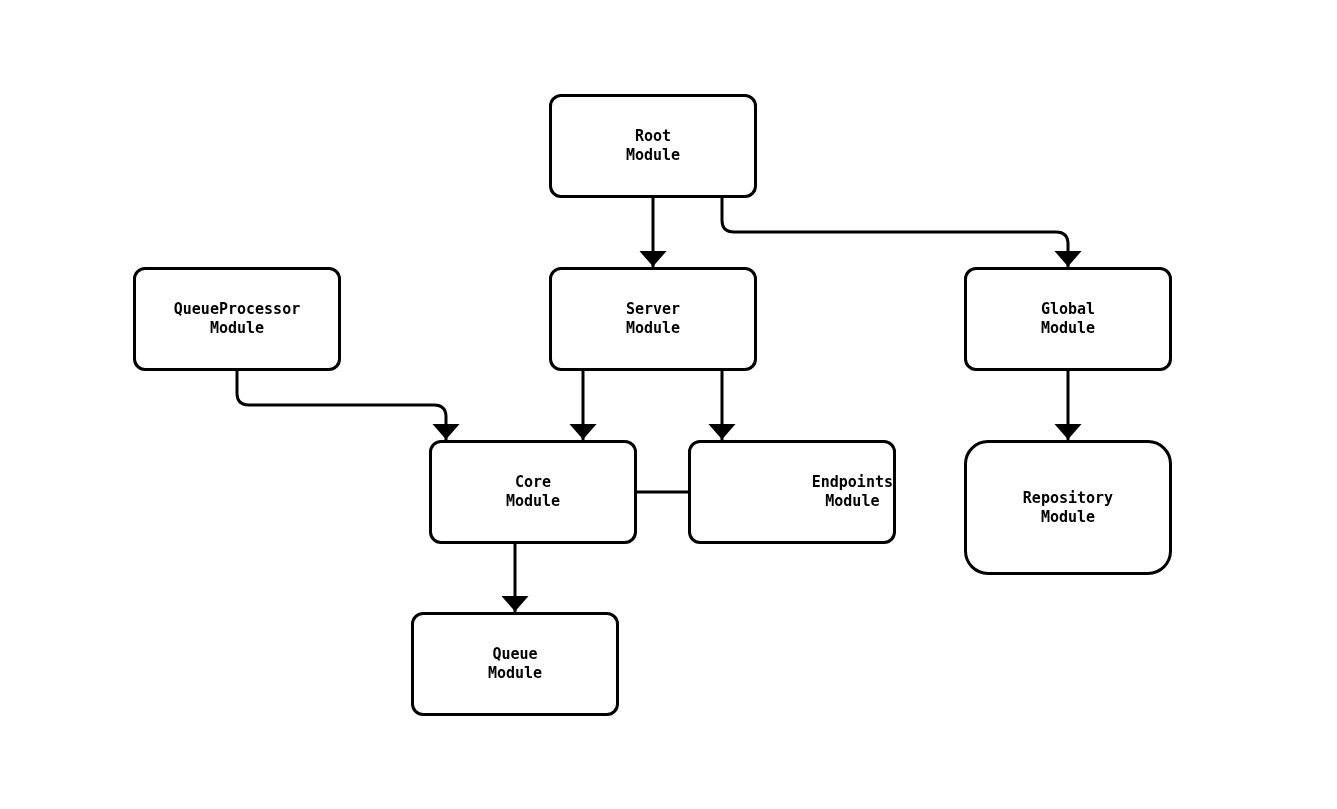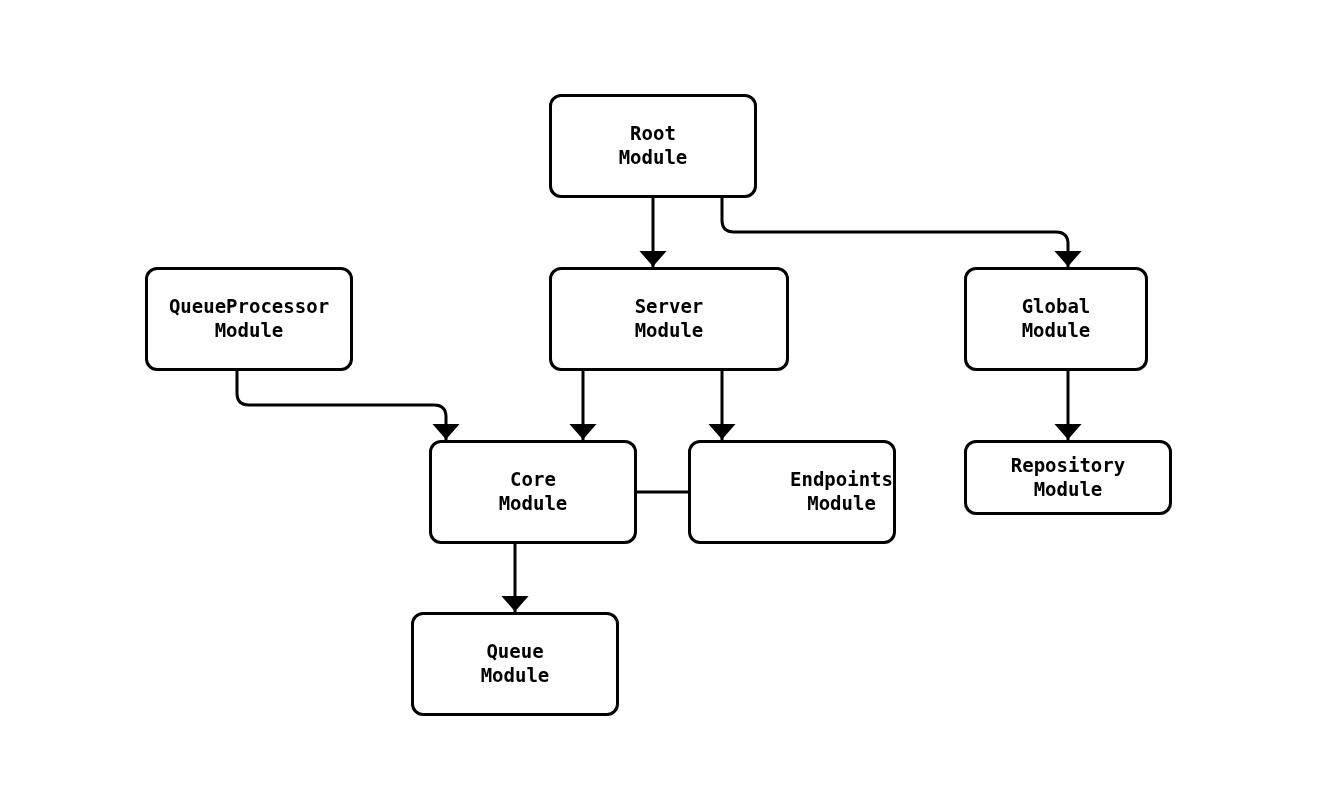--- a/index.html
+++ b/index.html
@@ -28,21 +28,21 @@
     background: var(--node-fill, #ffffff);
     border: 3px solid var(--node-border, #000000);
     border-radius: 12px;
     display: flex;
     align-items: center;
     justify-content: center;
   }
   .node-label {
     font-family: "DejaVu Sans Mono", "Liberation Mono", monospace;
     font-weight: bold;
-    font-size: 19px;
+    font-size: 15px;
     line-height: 1.25;
     color: var(--text, #000000);
     text-align: center;
     white-space: pre-line;
   }
 </style>
 </head>
 <body>
 
 <div class="canvas" style="--bg: #ffffff; --line: #000000; --node-fill: #ffffff; --node-border: #000000; --text: #000000;">
@@ -61,41 +61,41 @@
         <path d="M687,492 L621,492" class="edge" marker-end="url(#arrowhead)"></path>
         <path d="M1068,372 L1068,439" class="edge" marker-end="url(#arrowhead)"></path>
         <path d="M515,544 L515,611" class="edge" marker-end="url(#arrowhead)"></path>
       </g>
   </svg>
   <div class="nodes-layer" id="nodes">
       <div class="node" style="left: 549px; top: 94px; width: 208px; height: 104px;">
         <span class="node-label">Root
 Module</span>
       </div>
-      <div class="node" style="left: 133px; top: 267px; width: 208px; height: 104px; margin-left: 12px;">
+      <div class="node" style="left: 133px; top: 267px; width: 208px; height: 104px;">
         <span class="node-label">QueueProcessor
 Module</span>
       </div>
-      <div class="node" style="left: 549px; top: 267px; width: 240px; height: 104px;">
+      <div class="node" style="left: 549px; top: 267px; width: 208px; height: 104px;">
         <span class="node-label">Server
 Module</span>
       </div>
-      <div class="node" style="left: 964px; top: 267px; width: 184px; height: 104px;">
+      <div class="node" style="left: 964px; top: 267px; width: 208px; height: 104px;">
         <span class="node-label">Global
 Module</span>
       </div>
       <div class="node" style="left: 429px; top: 440px; width: 208px; height: 104px;">
         <span class="node-label">Core
 Module</span>
       </div>
       <div class="node" style="left: 688px; top: 440px; width: 208px; height: 104px; justify-content: flex-end;">
         <span class="node-label">Endpoints
 Module</span>
       </div>
-      <div class="node" style="left: 964px; top: 440px; width: 208px; height: 75px;">
+      <div class="node" style="left: 964px; top: 440px; width: 208px; height: 135px; border-radius: 24px;">
         <span class="node-label">Repository
 Module</span>
       </div>
       <div class="node" style="left: 411px; top: 612px; width: 208px; height: 104px;">
         <span class="node-label">Queue
 Module</span>
       </div>
     </div>
 </div>
 

